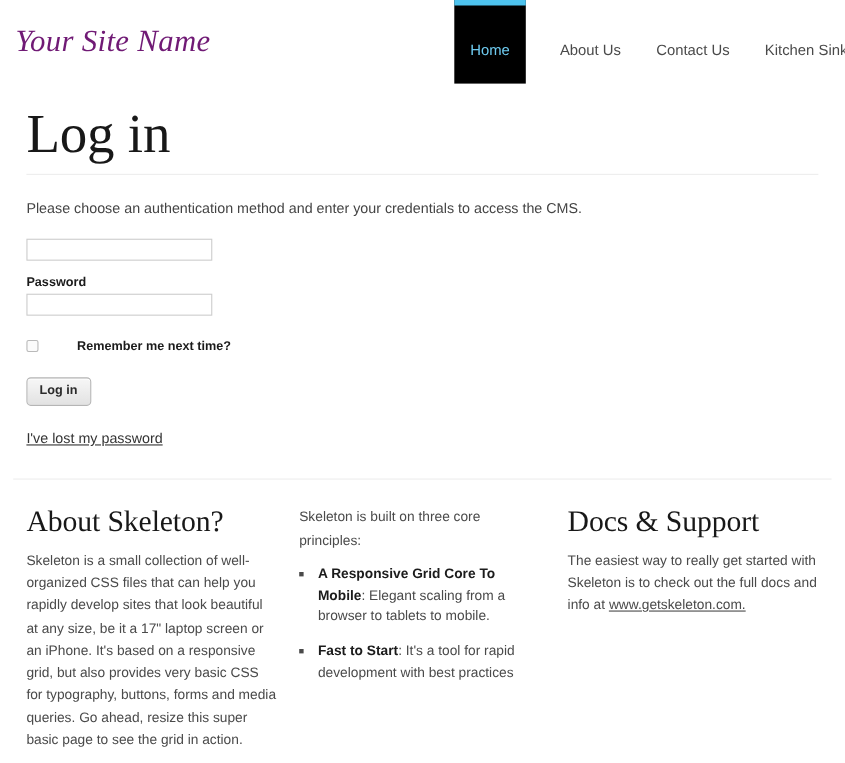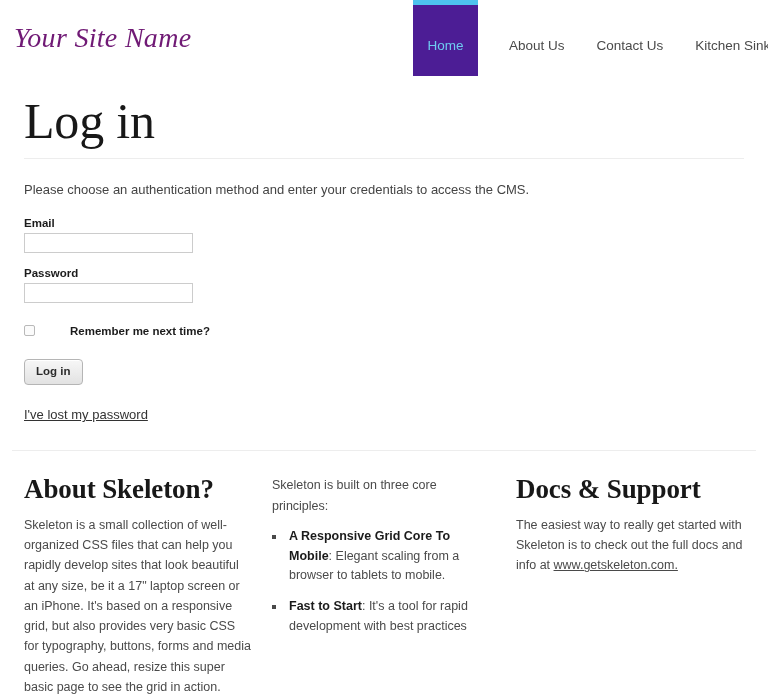--- a/index.html
+++ b/index.html
@@ -47,21 +47,21 @@
     height: 76px;
     box-sizing: border-box;
     font-size: 13.5px;
     color: #4a4a4a;
     text-decoration: none;
     white-space: nowrap;
     padding-top: 38px;
   }
   .nav-item.active {
     width: 65px;
-    background: #4c1d95;
+    background: #000000;
     border-top: 5px solid #4ec3ee;
     color: #6ecbf0;
     padding-top: 33px;
   }
   .nav-item.plain {
     padding-left: 16px;
     padding-right: 16px;
   }
   .nav-item:nth-child(2) { margin-left: 15px; }
 
@@ -183,21 +183,21 @@
   .col {
     box-sizing: border-box;
   }
   .col.one { width: 272px; padding-left: 24px; padding-right: 20px; }
   .col.two { width: 244px; padding-right: 24px; }
   .col.three { width: 252px; padding-right: 12px; }
 
   .col-title {
     margin: 0 0 10px 0;
     font-family: "Liberation Serif", serif;
-    font-weight: bold;
+    font-weight: normal;
     font-size: 27px;
     line-height: 1.1;
     color: #181818;
     letter-spacing: -0.1px;
   }
   .col-body {
     margin: 0;
     font-size: 12.5px;
     line-height: 1.62;
     color: #4a4a4a;
@@ -238,21 +238,20 @@
 <div class="page-wrap">
 
   <h1 class="page-title">Log in</h1>
   <div class="title-rule"></div>
 
   <p class="intro">Please choose an authentication method and enter your credentials to access the CMS.</p>
 
   <div class="form">
 
     <div class="field-group">
-      <label class="field-label">Email</label>
       <input class="text-input" type="text" value="" style="">
     </div>
 
     <div class="field-group password">
       <label class="field-label">Password</label>
       <input class="text-input" type="password" value="" style="">
     </div>
 
     <div class="remember-row">
       <input class="cb" type="checkbox" style="">

